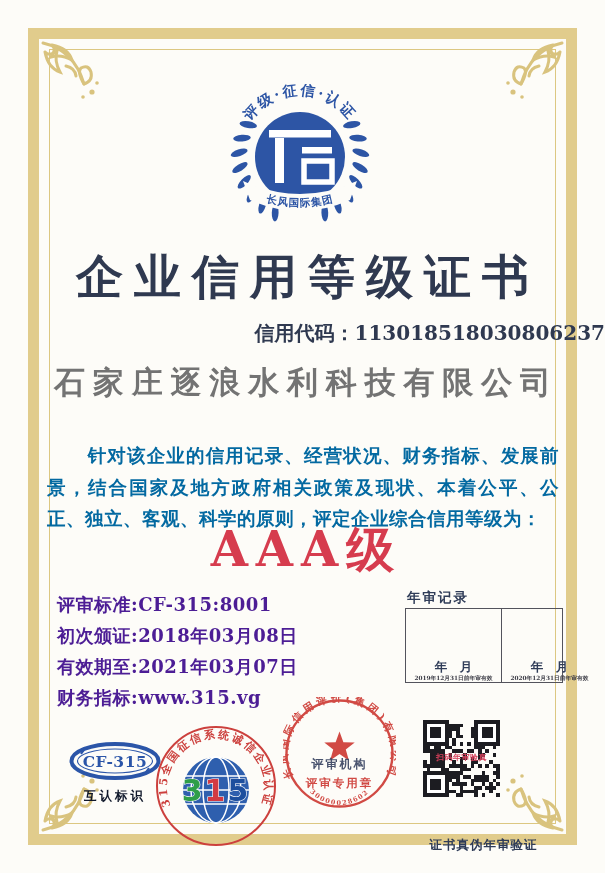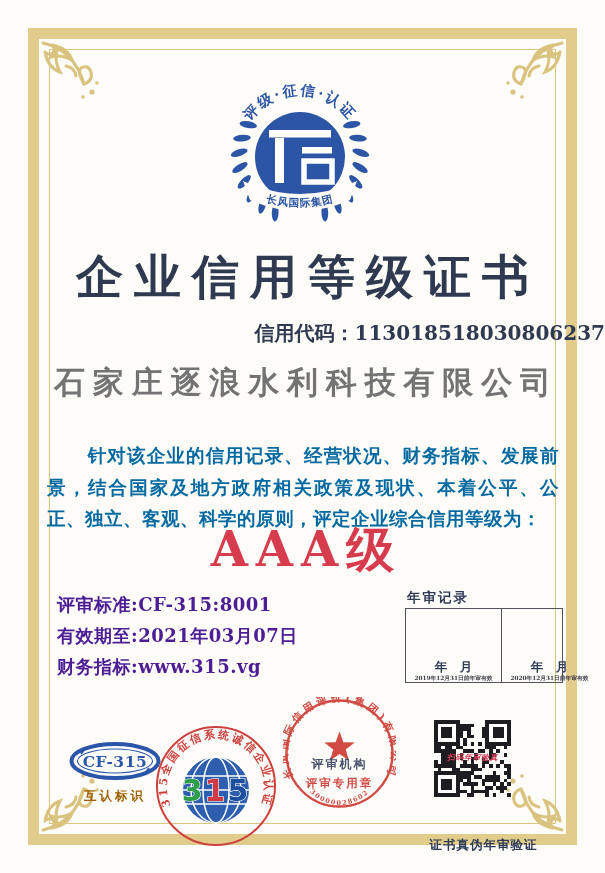--- a/index.html
+++ b/index.html
@@ -43,24 +43,24 @@
     border:1.3px solid #53535c;display:flex;box-sizing:border-box;}
   .ar-cell{flex:1;display:flex;flex-direction:column;justify-content:flex-end;
     align-items:center;padding-bottom:0;}
   .ar-cell:first-child{border-right:1.3px solid #53535c;}
   .ar-ph{font-size:12.5px;font-weight:700;color:#2f3c58;white-space:pre;line-height:13px;}
   .ar-note{font-size:7px;line-height:9px;color:#3a3a44;white-space:nowrap;
     transform:scale(0.82);transform-origin:center bottom;font-weight:700;}
   
   .cf-oval{position:absolute;left:69px;top:742px;width:92px;height:38px;}
   .mutual{position:absolute;left:84px;top:788px;font-size:12.5px;font-weight:700;
-    letter-spacing:3px;color:#a16207;}
+    letter-spacing:3px;color:#0f172a;}
   .globe-seal{position:absolute;left:154px;top:724px;width:124px;height:124px;}
   .company-seal{position:absolute;left:283px;top:697px;width:113px;height:113px;}
-  .qr-wrap{position:absolute;left:434px;top:720px;width:77px;height:77px;font-style:italic;}
+  .qr-wrap{position:absolute;left:423px;top:720px;width:77px;height:77px;}
   .qr-overlay{position:absolute;left:0;top:32px;width:100%;text-align:center;
     font-size:8px;font-weight:700;color:#d5405a;letter-spacing:0.5px;
     font-family:"DejaVu Sans","Liberation Sans",sans-serif;}
   .qr-caption{position:absolute;left:426px;top:795px;width:115px;text-align:center;
     font-size:12.5px;font-weight:700;letter-spacing:1px;color:#2f3c58;margin-top:42px;}
 </style>
 </head>
 <body>
 
 <svg width="0" height="0" style="position:absolute">
@@ -137,20 +137,21 @@
   </svg>
 
   <div class="title">企业信用等级证书</div>
   <div class="credit">信用代码：113018518030806237</div>
   <div class="company">石家庄逐浪水利科技有限公司</div>
   <div class="para">针对该企业的信用记录、经营状况、财务指标、发展前景，结合国家及地方政府相关政策及现状、本着公平、公正、独立、客观、科学的原则，评定企业综合信用等级为：</div>
   <div class="rating">AAA级</div>
 
   <div class="details">
     <div>评审标准:CF-315:8001</div>
+    <div>初次颁证:2018年03月08日</div>
     <div>有效期至:2021年03月07日</div>
     <div>财务指标:www.315.vg</div>
   </div>
 
   <div class="ar-title">年审记录</div>
   <div class="ar-box">
     <div class="ar-cell">
       <div class="ar-ph">年　月</div>
       <div class="ar-note">2019年12月31日前年审有效</div>
     </div>

